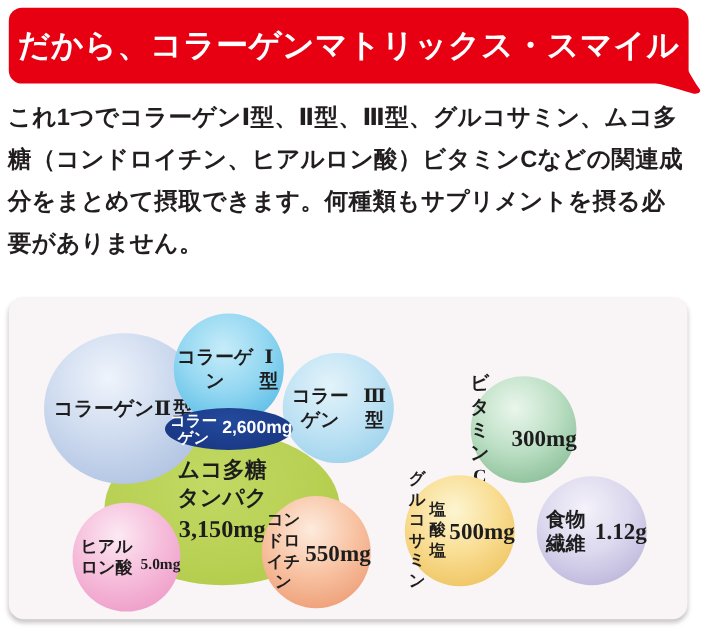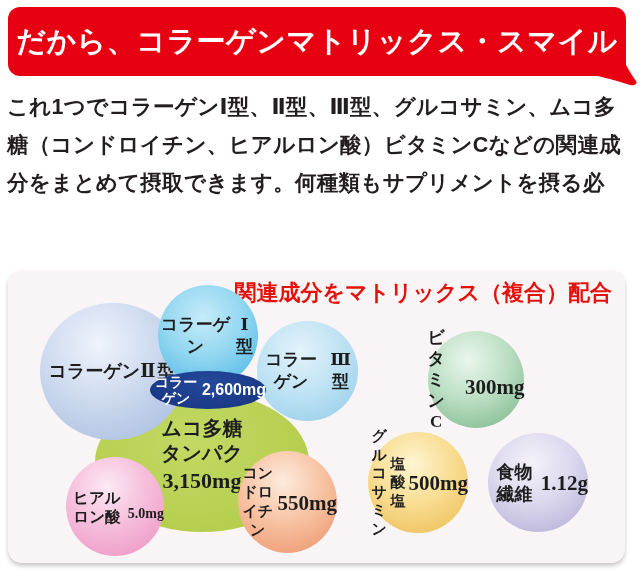--- a/index.html
+++ b/index.html
@@ -92,21 +92,21 @@
   .b-pink .num{font-size:14px;line-height:24px;margin-top:14px;}
 
   .b-orange{
     left:230px;top:181px;width:99px;height:102px;z-index:4;
     background:radial-gradient(circle at 45% 30%, #fdebdd 0%, #f8c3a3 45%, #ea9066 100%);
     font-size:15px;line-height:19px;
   }
   .b-orange .num{font-size:21px;line-height:24px;margin-top:2px;}
 
   .b-vitc{
-    left:420px;top:61px;width:96px;height:97px;z-index:2;
+    left:420px;top:72px;width:96px;height:97px;z-index:2;
     background:radial-gradient(circle at 42% 30%, #eaf6ec 0%, #bcdfc4 45%, #76b286 100%);
     font-size:17px;line-height:21px;gap:20px;
   }
   .b-vitc .num{font-size:21px;line-height:25px;margin-top:16px;}
 
   .b-yellow{
     left:360px;top:162px;width:100px;height:101px;z-index:2;
     background:radial-gradient(circle at 45% 32%, #fdf5d2 0%, #f9dd92 45%, #eaba4e 100%);
     font-size:15px;line-height:18.5px;
   }
@@ -127,25 +127,25 @@
   <span class="banner-title">だから、コラーゲンマトリックス・スマイル</span>
 </div>
 <svg class="banner-tail" width="88" height="48" viewBox="0 0 88 48" aria-hidden="true">
   <path d="M20 30 C45 32 62 27 68 13 C73 24 79 34 84 41 C86 44 82 46 78 45 C62 40 40 34 20 30 Z" fill="#e60012"></path>
 </svg>
 
 <div class="intro">
   <div class="intro-line">これ1つでコラーゲンⅠ型、Ⅱ型、Ⅲ型、グルコサミン、ムコ多</div>
   <div class="intro-line">糖（コンドロイチン、ヒアルロン酸）ビタミンCなどの関連成</div>
   <div class="intro-line">分をまとめて摂取できます。何種類もサプリメントを摂る必</div>
+  <div class="intro-line">要がありません。</div>
 </div>
 
 <div class="card">
 
-  <div class="diagram-heading">関連成分をマトリックス（複合）配合</div>
 
   <div class="bubble b-green">
     <div class="txt">
       <span class="ja">ムコ多糖</span>
       <span class="ja">タンパク</span>
       <span class="num">3,150mg</span>
     </div>
   </div>
 
   <div class="bubble b-c2">

